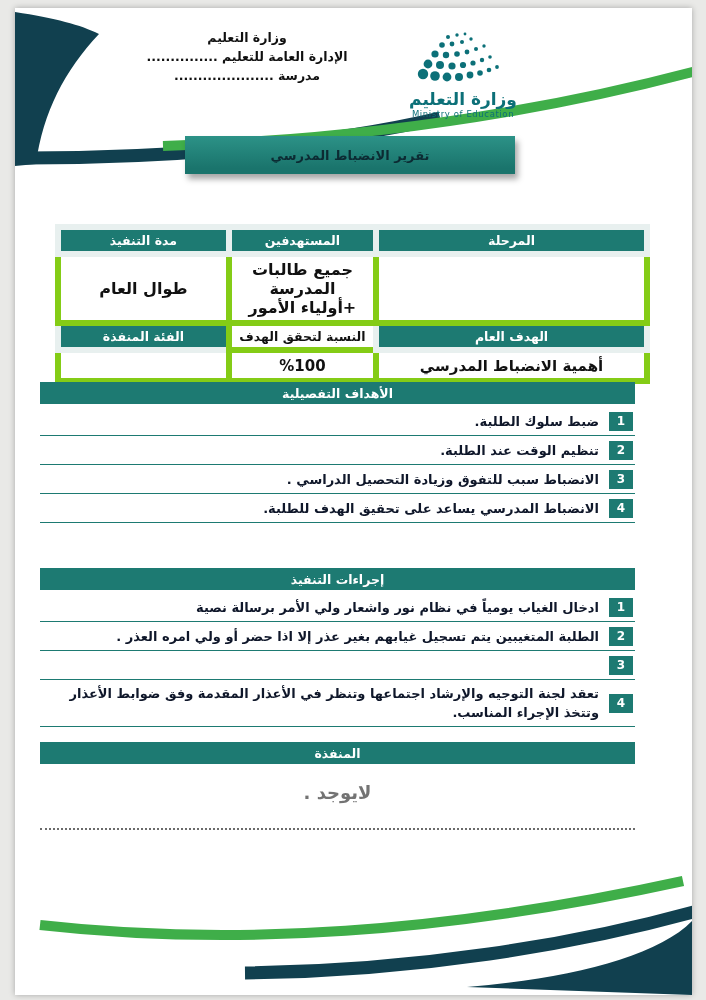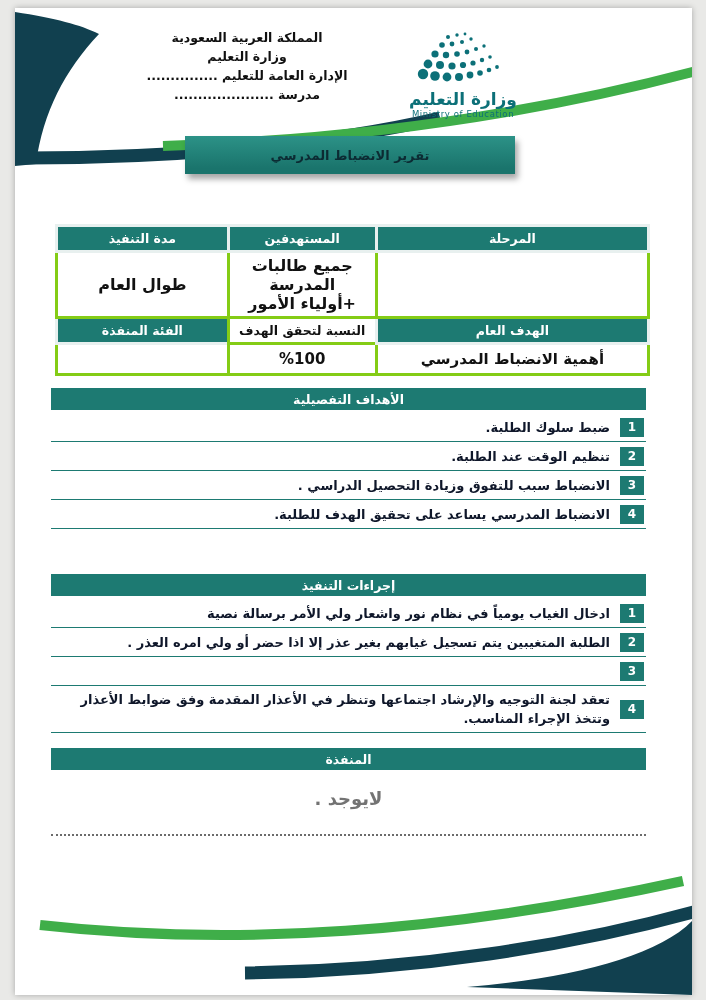--- a/index.html
+++ b/index.html
@@ -21,27 +21,27 @@
   .logo-ar { color:#0c7078; font-weight:bold; font-size:17px; margin-top:1px; }
   .logo-en { color:#0c7078; font-size:8.5px; letter-spacing:.6px; direction:ltr; }
 
   .title-box { position:absolute; top:128px; left:170px; width:330px; height:38px; z-index:2;
                background:linear-gradient(180deg,#2c9287 0%, #1a746c 85%);
                display:flex; align-items:center; justify-content:center;
                font-size:13px; font-weight:bold; color:#0c2b33;
                box-shadow:3px 5px 6px rgba(0,0,0,.35);text-align:right; }
 
   .info-table { position:absolute; top:216px; left:40px; width:595px; z-index:2; border-collapse:collapse; }
-  .info-table td { border:3px solid #84cc16; font-size:12.5px; font-weight:bold;
+  .info-table td { border:6px solid #84cc16; font-size:12.5px; font-weight:bold;
                    text-align:center; vertical-align:middle; color:#111; padding:3px 6px; }
   .info-table td.th { background:#1d7a72; color:#ffffff; height:26px; border-color:#e8f0ef; }
   .info-table td.tall { height:55px; white-space:pre-line; font-size:16px; }
   .info-table td.pct { font-size:15px; height:31px; }
 
-  .section { position:absolute; left:36px; width:595px; z-index:2;margin-top:6px; }
+  .section { position:absolute; left:25px; width:595px; z-index:2; }
   .sec-objectives   { top:374px; }
   .sec-procedures   { top:560px; }
   .sec-difficulties { top:734px; }
   .section-header { height:22px; background:#1d7a72; color:#fff; font-weight:bold; font-size:12.5px;
                     display:flex; align-items:center; justify-content:center; }
   .list { margin-top:3px; }
   .item { display:flex; align-items:center; border-bottom:1.5px solid #1d7a72; padding:4px 2px; min-height:29px; }
   .badge { flex:0 0 24px; height:19px; background:#1d7a72; color:#fff; font-size:12px; font-weight:bold;
            display:flex; align-items:center; justify-content:center; margin-left:10px; }
   .item-text { font-size:13px; font-weight:bold; color:#0f172a; line-height:19px; }
@@ -56,21 +56,20 @@
 <div class="canvas">
   <div class="sheet">
 
     <svg class="decor decor-top" width="677" height="190" viewBox="0 0 677 190">
       <path d="M-6,150 C140,151 300,139 425,110" fill="none" stroke="#11404f" stroke-width="13"></path>
       <path d="M685,62 C520,106 340,132 148,138" fill="none" stroke="#3fae49" stroke-width="10"></path>
       <path d="M0,4 C40,10 66,17 84,26 C50,62 28,104 21,156 L0,158 Z" fill="#11404f"></path>
     </svg>
 
     <div class="org-block">
-      <div>المملكة العربية السعودية</div>
       <div>وزارة التعليم</div>
       <div>الإدارة العامة للتعليم ...............</div>
       <div>مدرسة .....................</div>
     </div>
 
     <div class="logo">
       <svg width="100" height="52" viewBox="0 0 100 52">
         <g fill="#0c7078">
           <circle cx="10" cy="42" r="5.2"></circle>
             <circle cx="22" cy="44" r="4.8"></circle>

